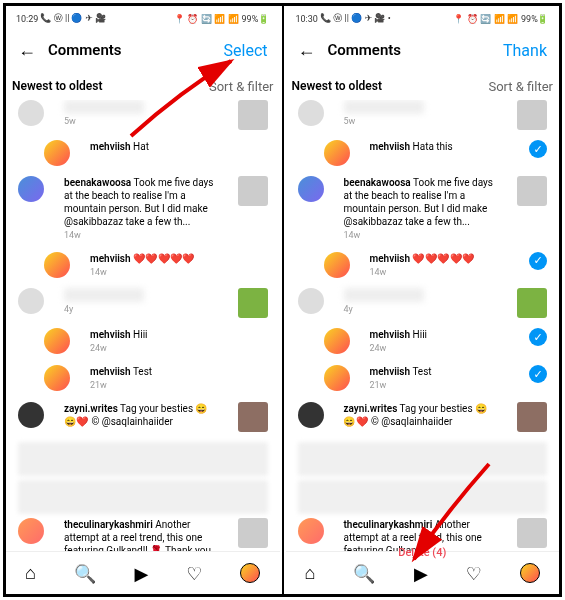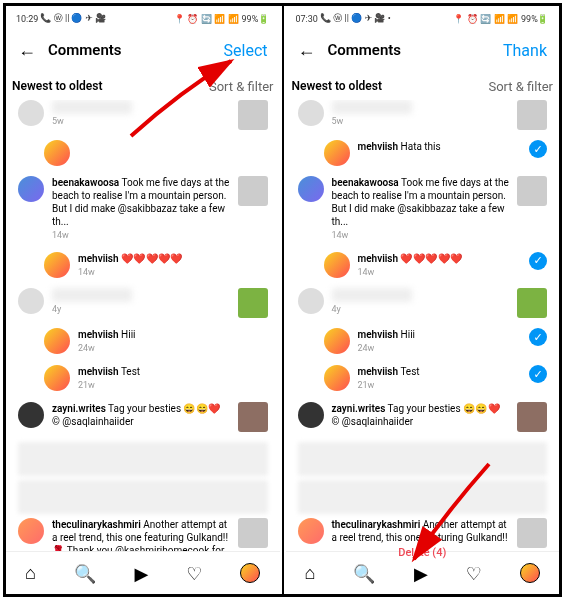--- a/index.html
+++ b/index.html
@@ -11,21 +11,21 @@
 .status-left{display:flex;align-items:center;gap:2px}
 .status-right{display:flex;align-items:center;gap:2px}
 .header{display:flex;align-items:center;padding:8px 12px;gap:12px}
 .back{font-size:18px;cursor:pointer}
 .title{font-weight:600;font-size:15px;flex:1}
 .action{color:#0095f6;font-size:16px;cursor:pointer}
 .sortrow{display:flex;justify-content:space-between;padding:10px 6px 6px;font-size:12px}
 .sortrow b{font-weight:600}
 .sortfilter{color:#666;font-size:13px}
 .comments{flex:1;overflow:hidden;padding:0 12px}
-.comment{display:flex;gap:8px;margin-bottom:10px;position:relative;align-items:flex-start}
+.comment{display:flex;gap:20px;margin-bottom:10px;position:relative;align-items:flex-start}
 .comment.reply{margin-left:26px}
 .avatar{width:26px;height:26px;border-radius:50%;flex-shrink:0;background:#ddd}
 .avatar.yellow{background:linear-gradient(135deg,#f9d423,#ff4e50)}
 .avatar.blue{background:linear-gradient(135deg,#4a90d9,#7b68ee)}
 .avatar.dark{background:#333}
 .avatar.orange{background:linear-gradient(135deg,#ff9a56,#ff6b6b)}
 .ctext{flex:1;font-size:10px;line-height:1.3}
 .ctext b{font-weight:600}
 .time{color:#999;font-size:9px;margin-top:2px}
 .thumb{width:30px;height:30px;background:#ccc;flex-shrink:0;border-radius:3px}
@@ -84,20 +84,21 @@
         <div class="avatar"></div>
         <div class="ctext">
             <div class="blurred"></div>
             <div class="time">5w</div>
           </div>
         <div class="thumb"></div>
       </div>
 
       <div class="comment reply">
         <div class="avatar yellow"></div>
+        <div class="ctext"><b>mehviish</b> <span>Hat</span></div>
       </div>
 
       <div class="comment">
         <div class="avatar blue"></div>
         <div class="ctext"><b>beenakawoosa</b> <span>Took me five days at the beach to realise I'm a mountain person. But I did make @sakibbazaz take a few th...</span><div class="time">14w</div></div>
         <div class="thumb"></div>
       </div>
 
       <div class="comment reply">
         <div class="avatar yellow"></div>
@@ -155,21 +156,21 @@
         <defs>
           <marker id="ah2" markerWidth="10" markerHeight="10" refX="8" refY="3" orient="auto">
             <polygon points="0 0, 9 3, 0 6" fill="#e30000"></polygon>
           </marker>
         </defs>
         <path d="M 90 5 Q 50 50 15 100" stroke="#e30000" stroke-width="4" fill="none" marker-end="url(#ah2)"></path>
       </svg>
 
     <div class="statusbar">
       <div class="status-left">
-          <span>07:30</span> 
+          <span>10:30</span> 
           <span>📞 ⓦ || 🔵 ✈ 🎥 •</span>
         </div>
       <div class="status-right">
           <span>📍 ⏰ 🔄 📶 📶 <span>99%</span>🔋</span>
         </div>
     </div>
 
     <div class="header">
       <span class="back">←</span>
       <span class="title">Comments</span>

